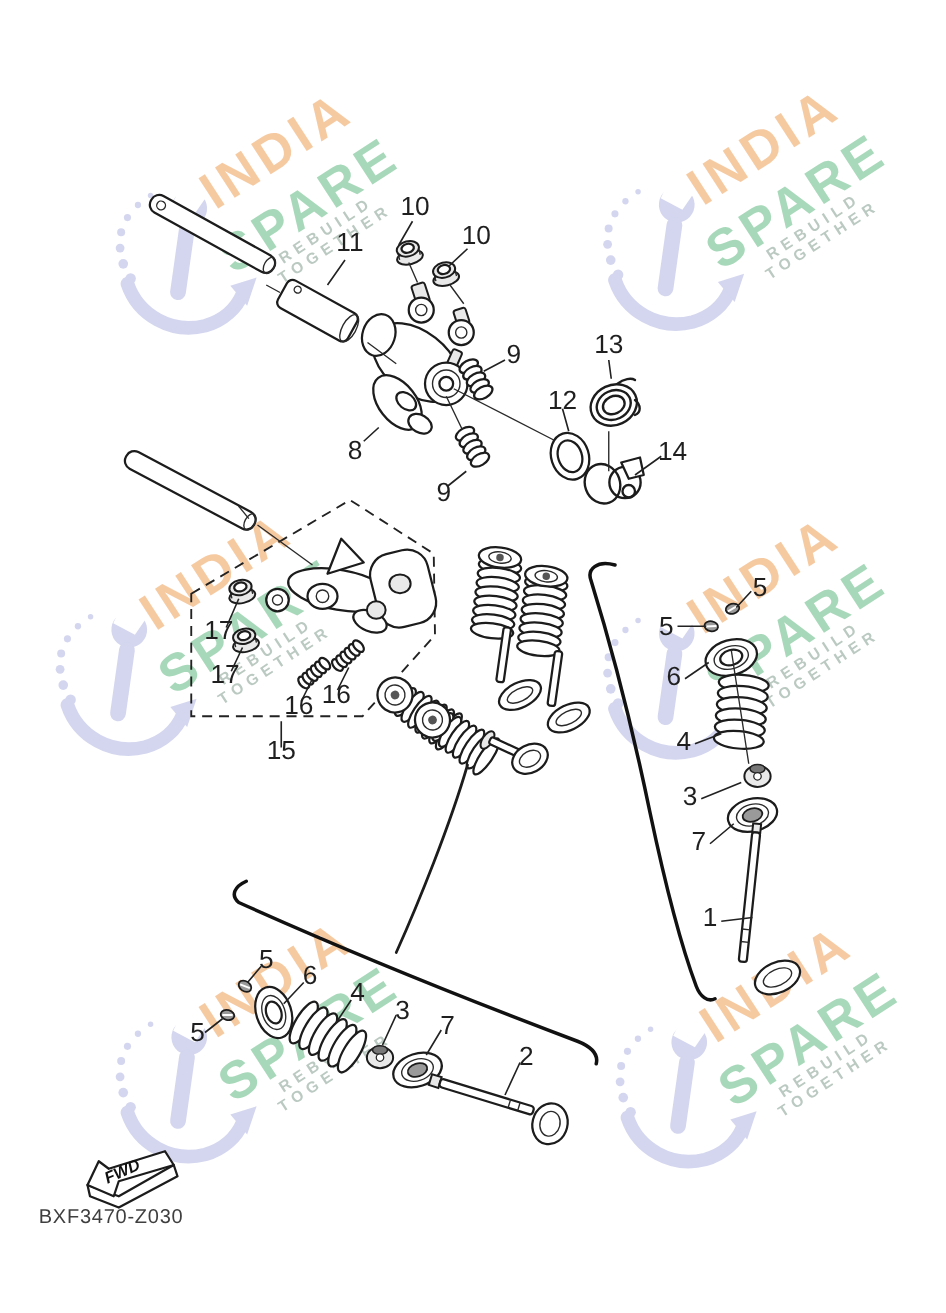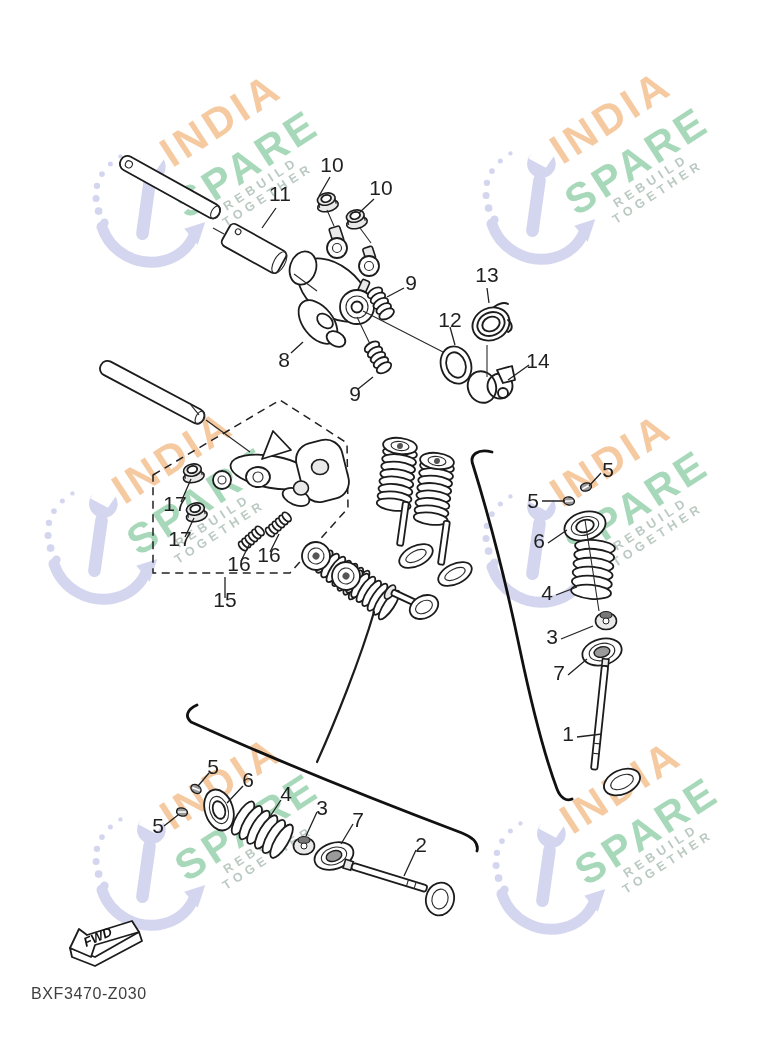--- a/index.html
+++ b/index.html
@@ -32,21 +32,21 @@
   .fw{fill:#fff;stroke:#1c1c1c;stroke-width:1.8;stroke-linejoin:round;}
   .fg{fill:#e9e9e9;stroke:#1c1c1c;stroke-width:1.6;}
   .ck{fill:#9a9a9a;stroke:#1c1c1c;stroke-width:1.4;}
   .dk2{fill:#555;stroke:none;}
   .dash{fill:none;stroke:#222;stroke-width:1.5;stroke-dasharray:8 5.5;}
   .brace{fill:none;stroke:#111;stroke-width:2.8;stroke-linecap:round;}
   .plabel{font-family:"Liberation Sans",sans-serif;font-size:21px;fill:#1f1f1f;text-anchor:middle;}
   .fwdtxt{font-family:"Liberation Sans",sans-serif;font-size:13px;font-weight:bold;font-style:italic;fill:#111;}
 
   #drawing-number{position:absolute;left:31px;top:965px;font-size:16px;
-      color:#3f3f3f;letter-spacing:.6px;margin-top:20px;}
+      color:#3f3f3f;letter-spacing:.6px;}
 </style>
 </head>
 <body>
 
 <svg width="0" height="0" style="position:absolute">
   <defs>
     <g id="wmIcon">
       <g fill="var(--wm-icon)">
         <circle cx="36" cy="16" r="2.6"></circle>
           <circle cx="24" cy="25" r="3"></circle>

